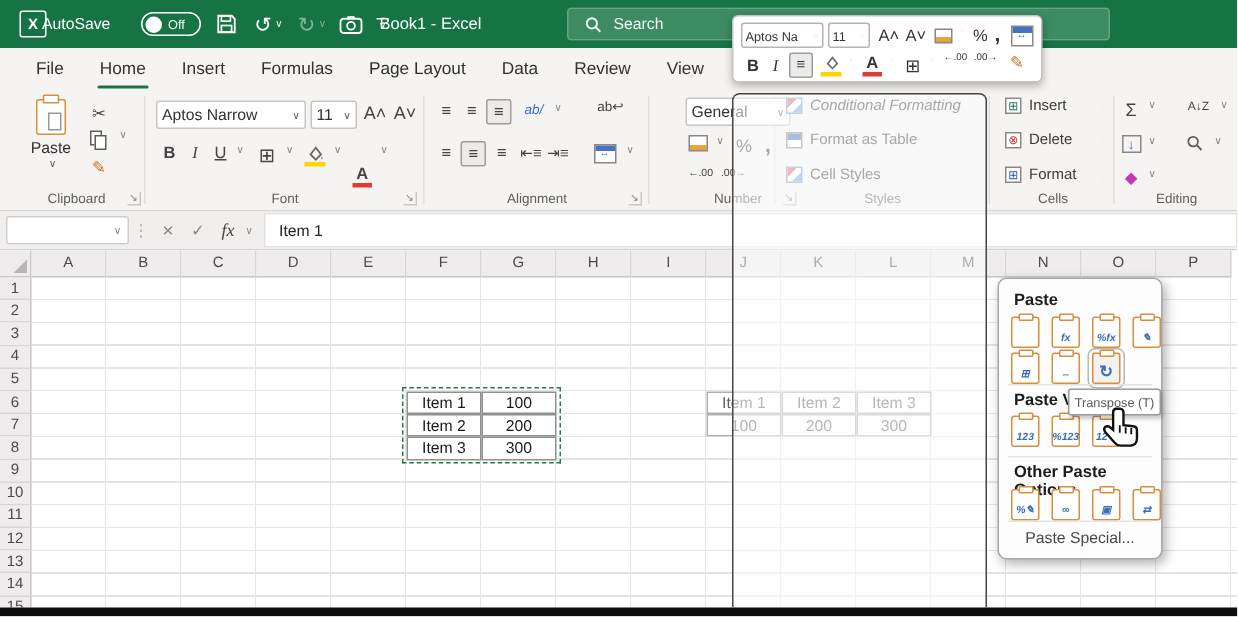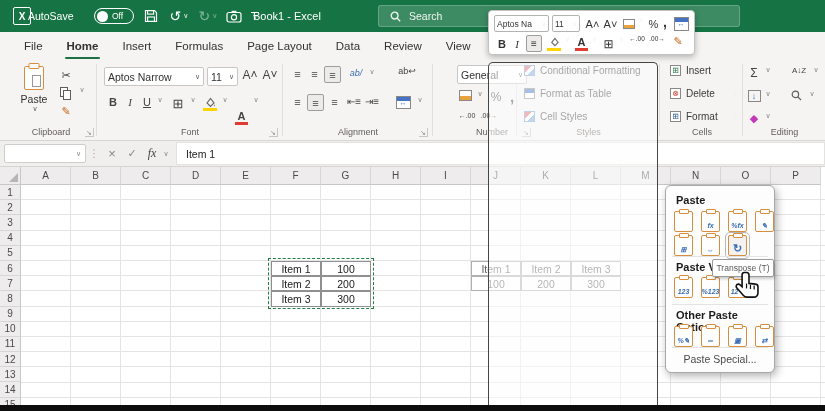--- a/index.html
+++ b/index.html
@@ -20,21 +20,21 @@
   .qat{position:absolute;top:6px;height:20px;display:flex;align-items:center;justify-content:center;color:#fff}
   .dim{opacity:.45}
   .chev{font-size:7px;color:#eaf3ee;margin-left:2px}
   .doc-title{left:253px;font-size:11px}
   .search-pill{position:absolute;left:378px;top:5px;width:362px;height:22px;border-radius:3px;
     background:rgba(255,255,255,.17);border:1px solid rgba(255,255,255,.22);display:flex;align-items:center;color:#f2f7f4;font-size:10.5px}
 
   
   .tabrow{position:absolute;left:0;top:32px;width:825px;height:28px;background:#f6f4f3;display:flex;align-items:center;padding-left:12px;gap:0}
   .tab{padding:0 12px;font-size:11.5px;color:#323130;height:28px;display:flex;align-items:center;position:relative;white-space:nowrap}
-  .tab.active{font-weight:bold}
+  .tab.active{font-weight:normal}
   .tab.active::after{content:"";position:absolute;left:10px;right:10px;bottom:1px;height:2.5px;background:#1e7145;border-radius:2px}
 
   
   .ribbon{position:absolute;left:0;top:60px;width:825px;height:81px;background:#f6f4f3;border-bottom:1px solid #d8d6d5}
   .vsep{position:absolute;top:4px;width:1px;height:72px;background:#e2e0df}
   .grp{position:absolute;top:0;height:80px}
   .grp-label{position:absolute;left:0;right:0;bottom:3px;text-align:center;font-size:9px;color:#605e5c}
   .launcher{position:absolute;bottom:3px;font-size:7px;color:#8a8886;border:1px solid #c9c7c5;border-top:none;border-left:none;
     width:9px;height:9px;display:flex;align-items:center;justify-content:center;line-height:1}
   .rb-txt{font-size:10.5px;color:#323130}
@@ -324,21 +324,21 @@
           <span>.00→</span>
         </div>
       <div class="grp-label">Number</div>
       <div class="launcher" style="right:2px">↘</div>
     </div>
 
     <div class="grp" style="left:518px;width:141px" id="styles-group">
       <div class="grp-label">Styles</div>
     <div style="position: absolute; left: 6px; top: 5px; display: flex; align-items: center; gap: 5px;">
           <span class="mini-sq"></span>
-          <span class="rb-txt" style="font-size: 10px; color: rgb(59, 58, 57);">Conditional Formatting</span>
+          <span class="rb-txt" style="font-size: 10px; color: rgb(59, 58, 57); font-style: italic;">Conditional Formatting</span>
           <span class="chev">∨</span>
         </div>
         <div style="position: absolute; left: 6px; top: 28px; display: flex; align-items: center; gap: 5px;">
           <span class="mini-sq2"></span>
           <span class="rb-txt" style="font-size: 10px; color: rgb(59, 58, 57);">Format as Table</span>
           <span class="chev">∨</span>
         </div>
         <div style="position: absolute; left: 6px; top: 51px; display: flex; align-items: center; gap: 5px;">
           <span class="mini-sq"></span>
           <span class="rb-txt" style="font-size: 10px; color: rgb(59, 58, 57);">Cell Styles</span>

